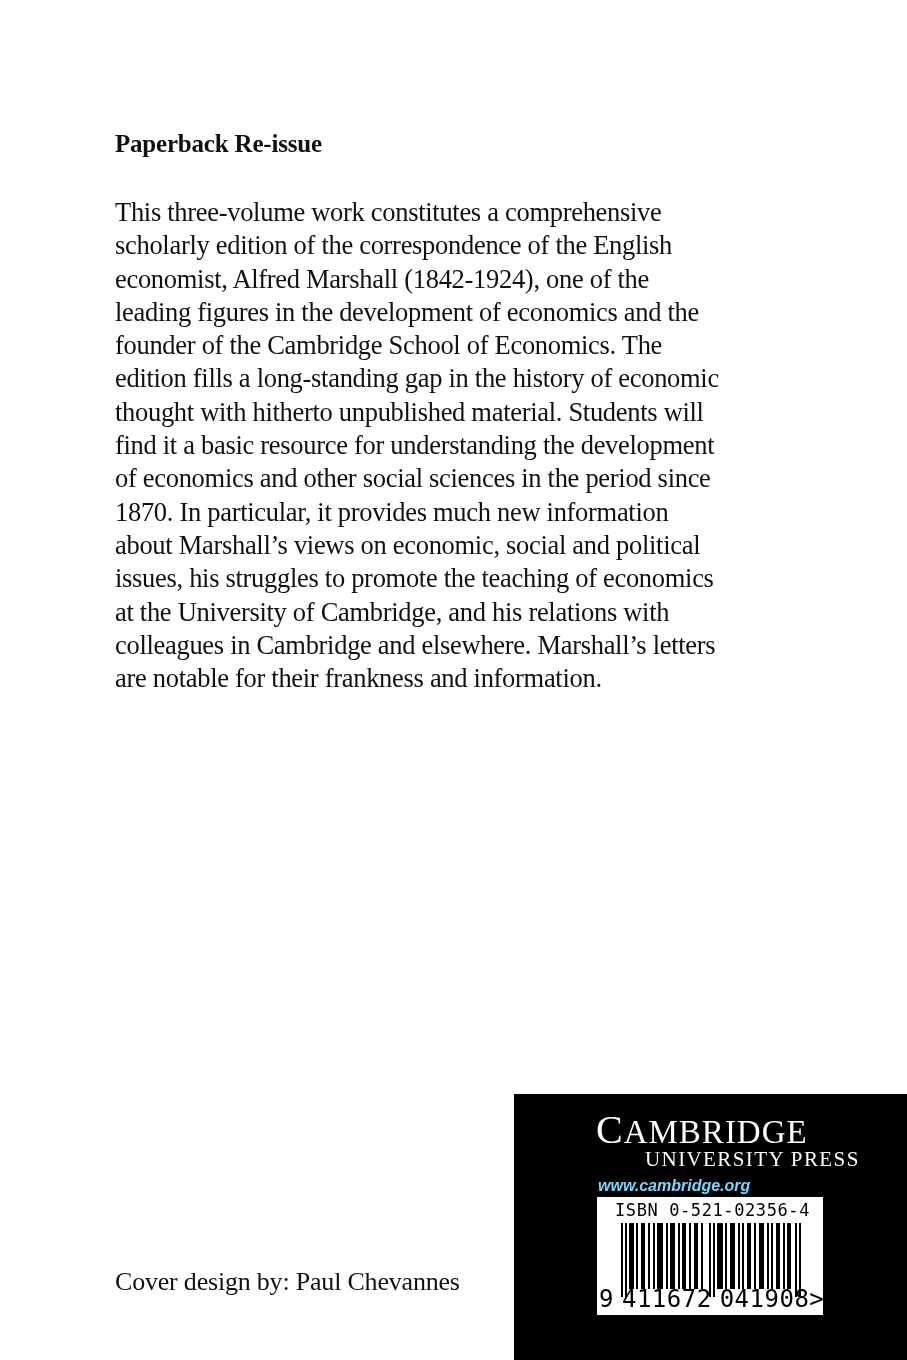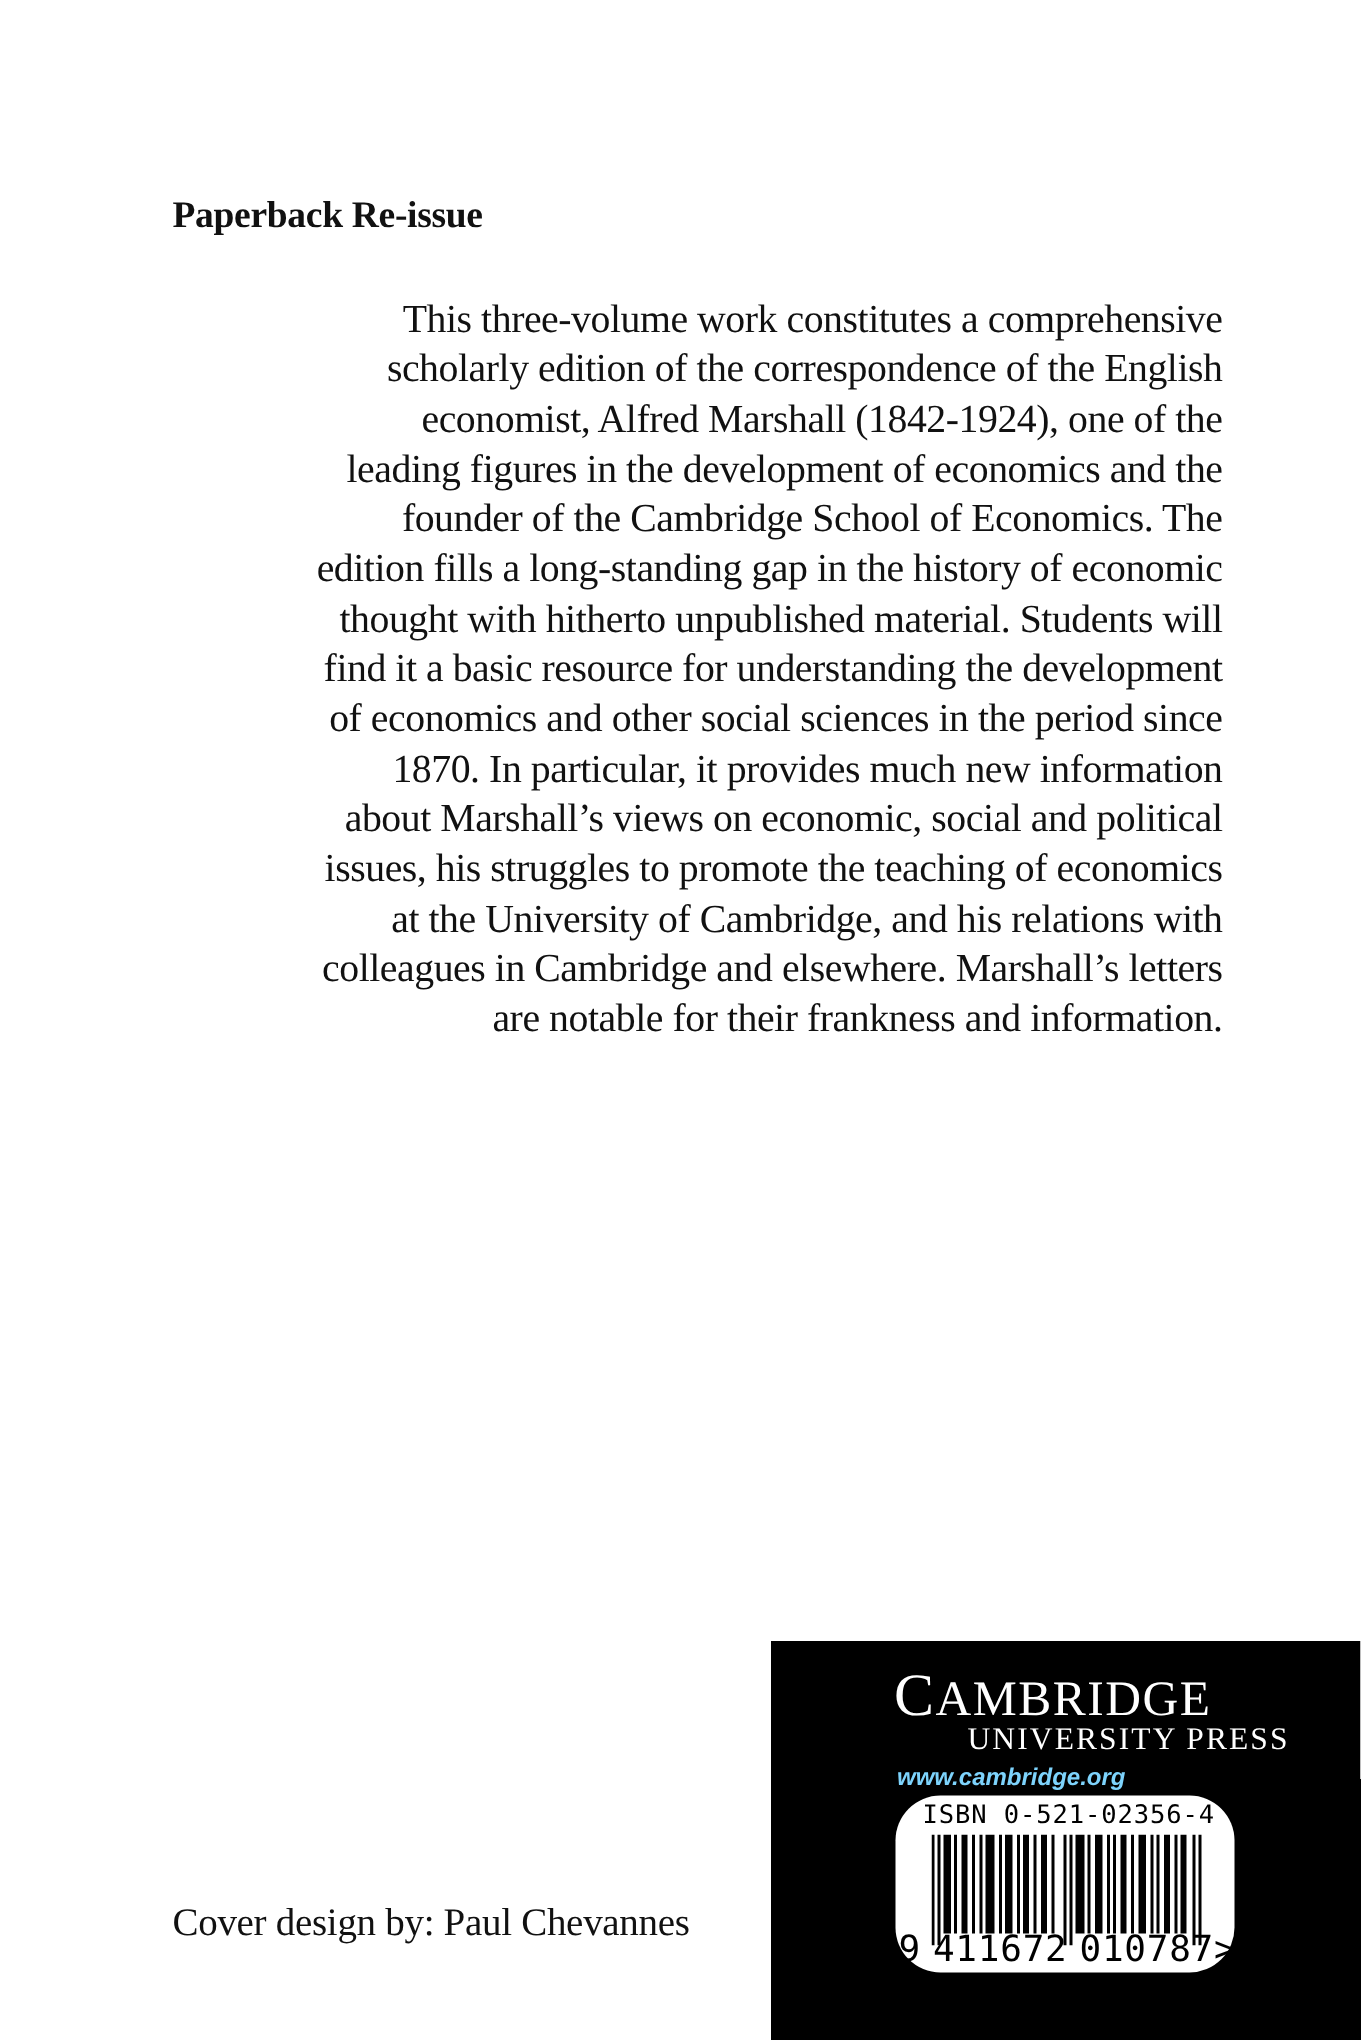--- a/index.html
+++ b/index.html
@@ -29,21 +29,20 @@
       left: 115px;
       top: 196px;
       width: 700px;
       font-size: 26.5px;
       line-height: 33.3px;
       letter-spacing: -0.3px;
     }
     .blurb .line {
       display: block;
       white-space: nowrap;
-      text-align: right;
     }
     .credit {
       position: absolute;
       left: 115px;
       top: 1267px;
       font-size: 26px;
       letter-spacing: -0.2px;
       white-space: nowrap;
     }
     .publisher-box {
@@ -87,21 +86,20 @@
       white-space: nowrap;
       font-style: italic;
     }
     .barcode-box {
       position: absolute;
       left: 83px;
       top: 103px;
       width: 226px;
       height: 118px;
       background: #ffffff;
-      border-radius: 30px;
     }
     .isbn-text {
       position: absolute;
       left: 18px;
       top: 3px;
       font-family: "DejaVu Sans Mono", "Liberation Mono", monospace;
       font-size: 17px;
       color: #000;
       white-space: nowrap;
       letter-spacing: 0.6px;
@@ -187,15 +185,15 @@
         <rect x="138" y="0" width="5" height="66"></rect>
         <rect x="146" y="0" width="2" height="66"></rect>
         <rect x="150" y="0" width="2" height="66"></rect>
         <rect x="155" y="0" width="4" height="66"></rect>
         <rect x="162" y="0" width="2" height="66"></rect>
         <rect x="166" y="0" width="4" height="66"></rect>
         <rect x="174" y="0" width="2" height="74"></rect>
         <rect x="178" y="0" width="2" height="74"></rect>
       </g>
     </svg>
-    <div class="ean-text"><span>9</span><span class="gap"></span><span>411672</span><span class="gap"></span><span>010787</span><span>&gt;</span></div>
+    <div class="ean-text"><span>9</span><span class="gap"></span><span>411672</span><span class="gap"></span><span>041908</span><span>&gt;</span></div>
   </div>
 </div>
 
 </body></html>

